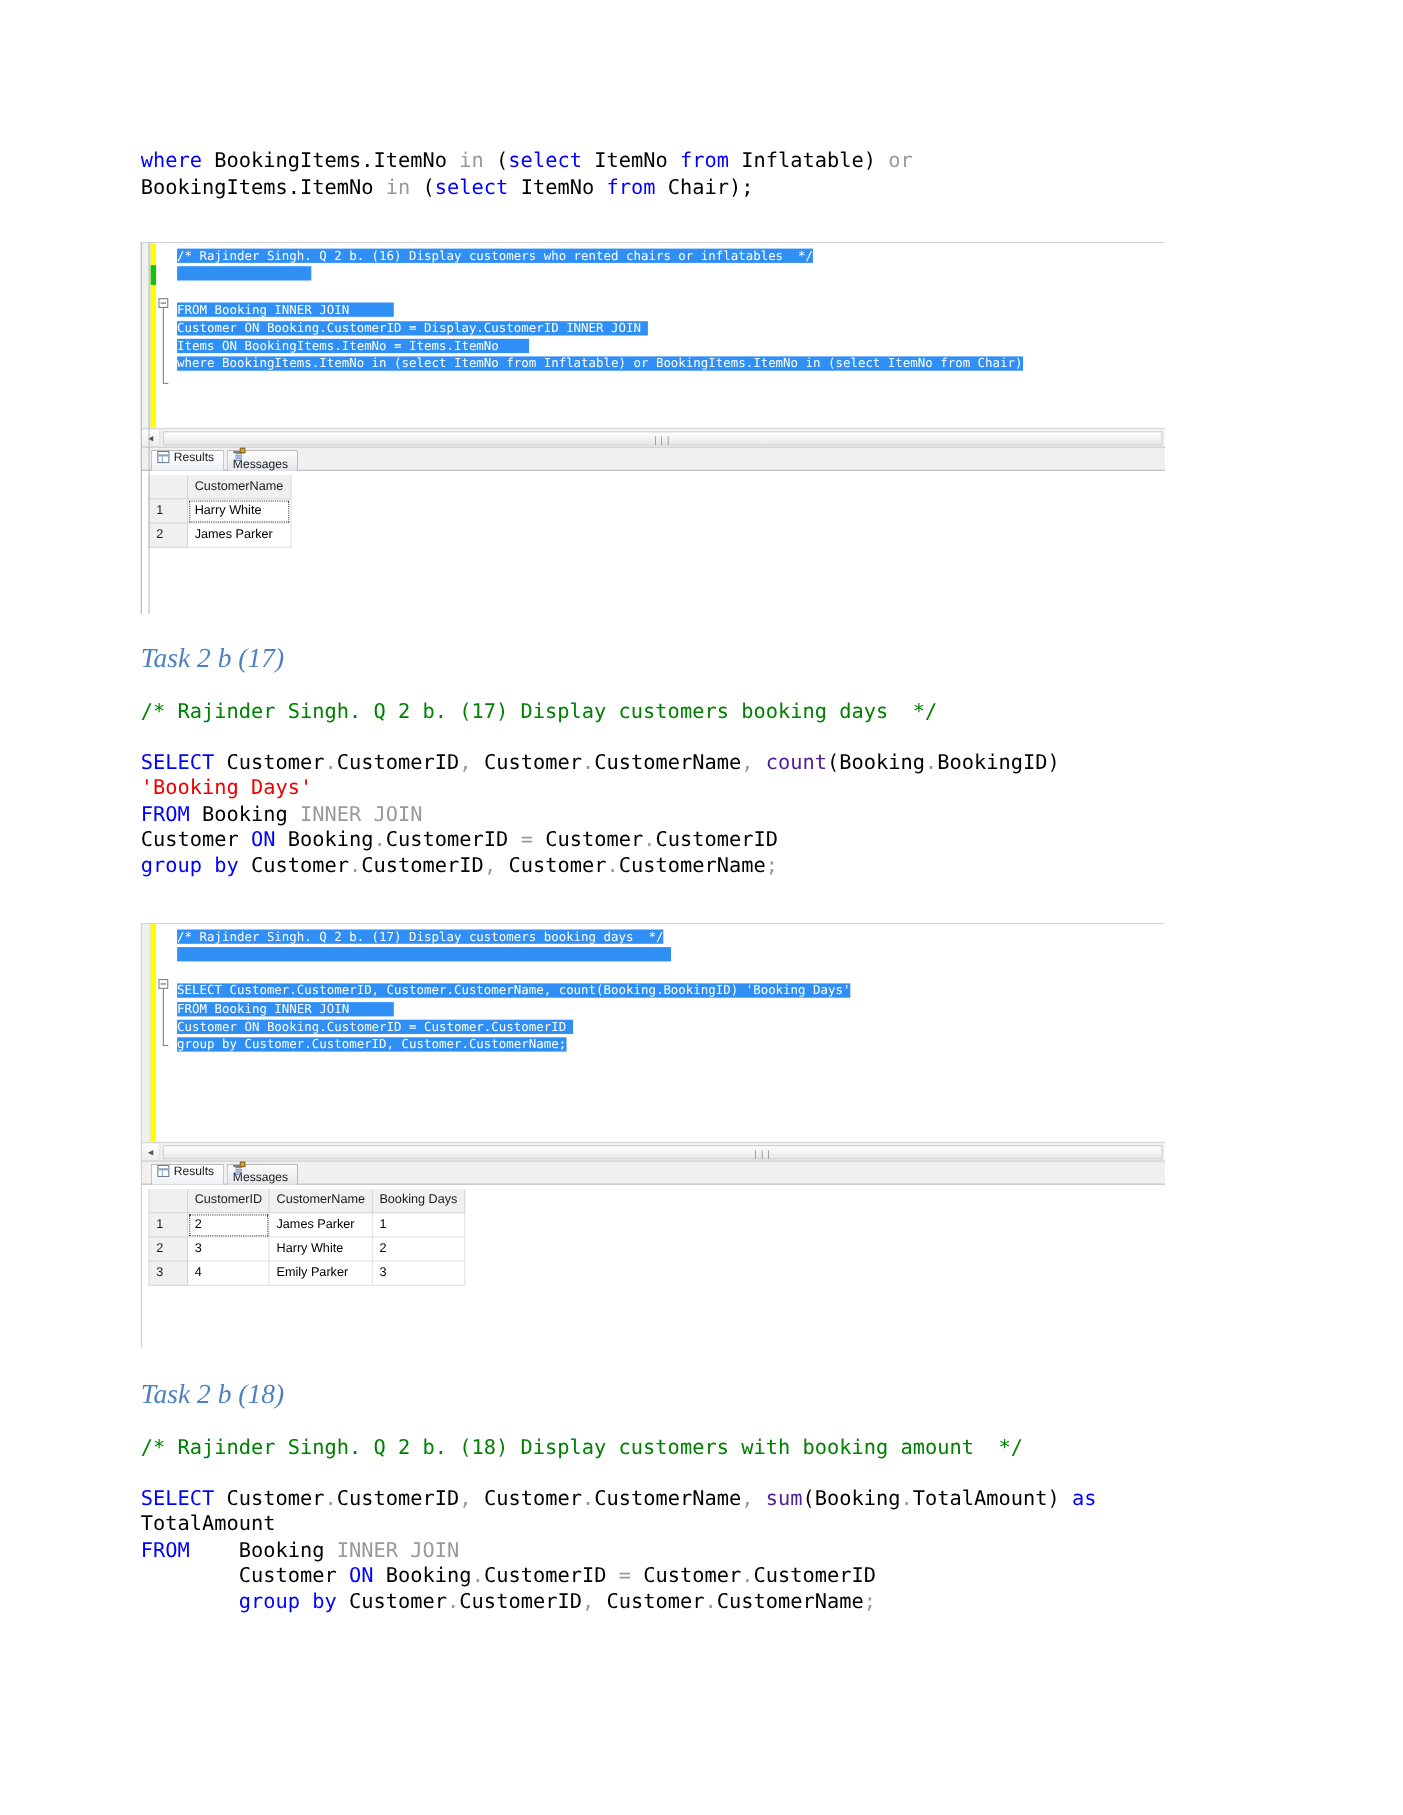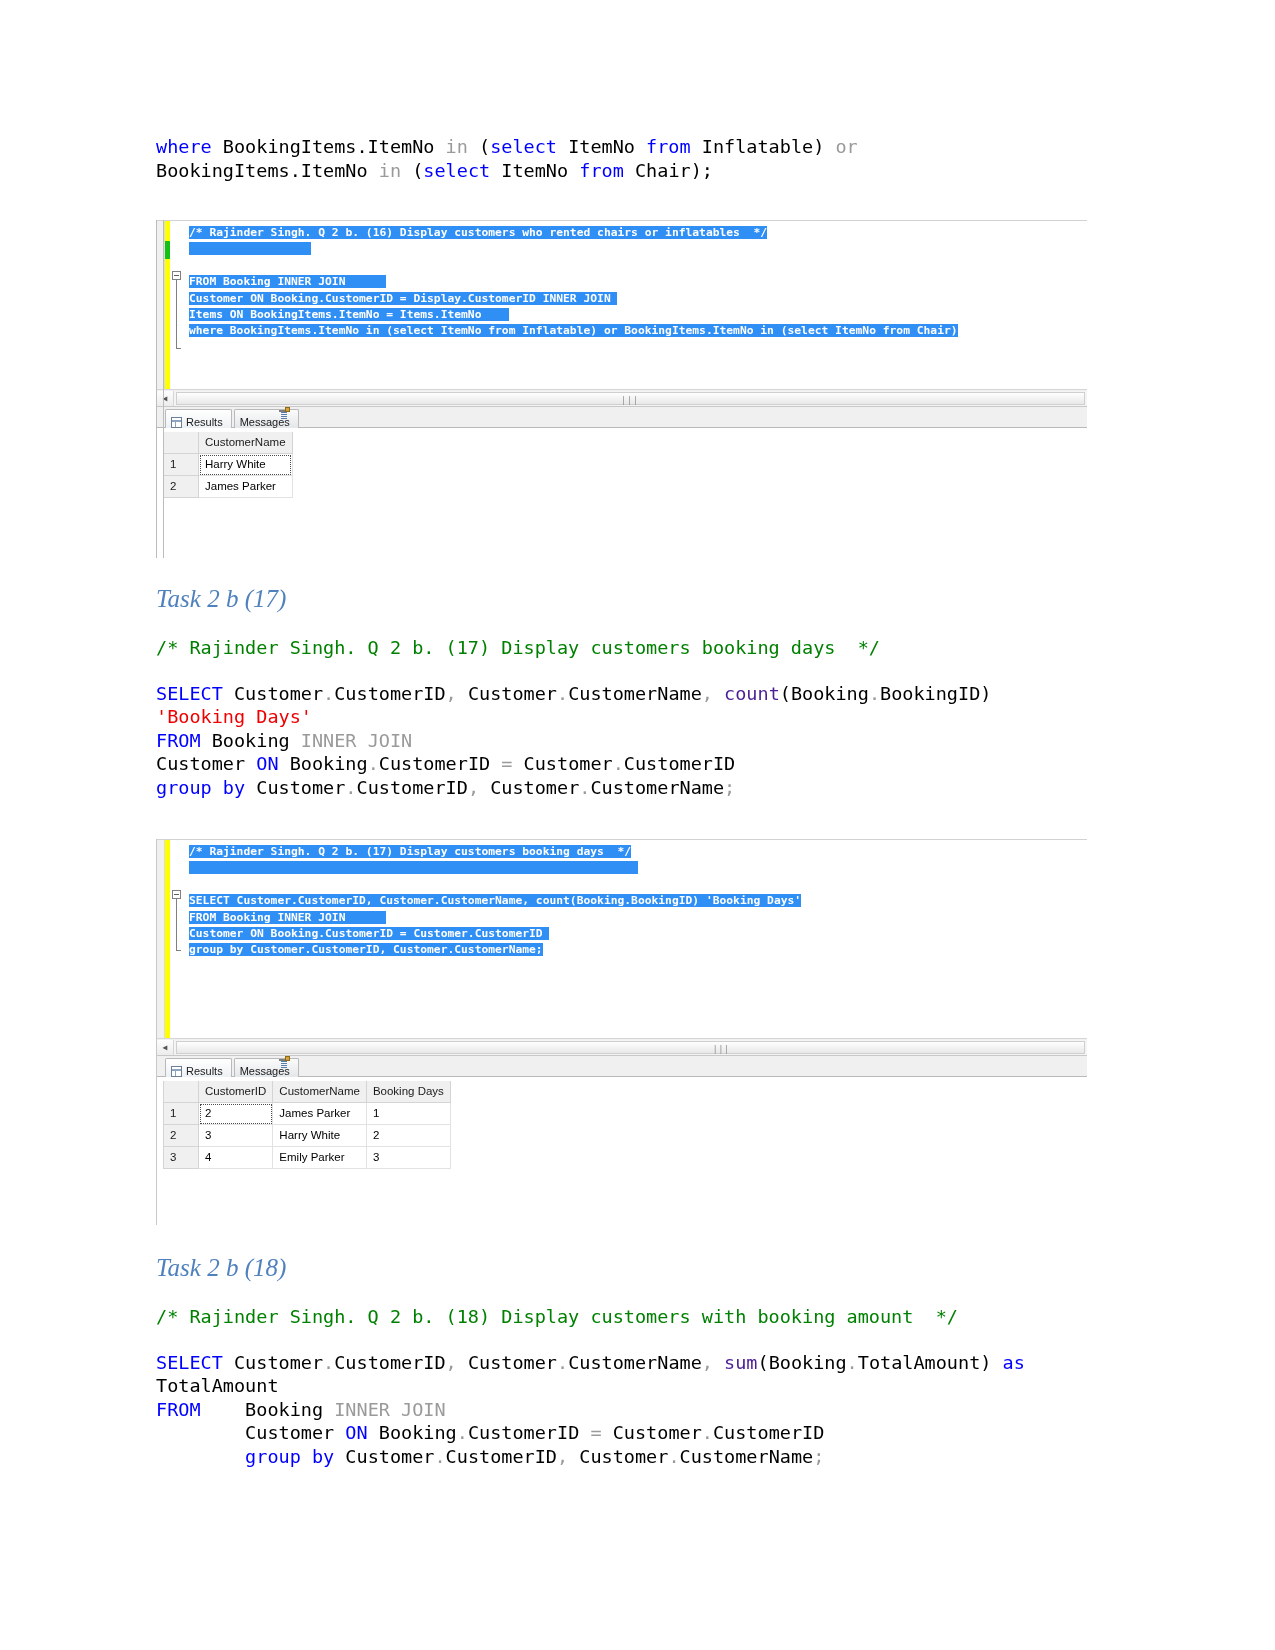--- a/index.html
+++ b/index.html
@@ -15,21 +15,21 @@
     overflow: hidden;
   }
   .page {
     position: relative;
     width: 1275px;
     height: 1650px;
     padding: 0;
   }
   .content {
     position: absolute;
-    left: 156px;
+    left: 128px;
     top: 135px;
     width: 935px;
   }
 
   
   .codeblock {
     font-family: "DejaVu Sans Mono", "Liberation Mono", monospace;
     font-size: 18.5px;
     line-height: 23.5px;
     color: #000000;
@@ -62,21 +62,20 @@
     position: relative;
     background: #ffffff;
     border-left: 1px solid #c8c8c8;
     font-family: "DejaVu Sans Mono", "Liberation Mono", monospace;
   }
   .ssms-editor {
     position: relative;
     display: flex;
     background: #ffffff;
     border-top: 1px solid #d2d2d2;
-    font-weight: bold;
   }
   .gutter-outer {
     width: 7px;
     background: #f0f0f0;
     border-right: 1px solid #dcdcdc;
     flex: 0 0 auto;
   }
   .gutter-changebar {
     width: 5px;
     background: #ffff00;
@@ -196,21 +195,21 @@
   }
   .ssms-tabs::after {
     content: "";
     position: absolute;
     left: 0; right: 0; bottom: 0;
     height: 1px;
     background: #b9b9b9;
   }
   .rtab {
     display: flex;
-    align-items: flex-end;
+    align-items: flex-start;
     gap: 4px;
     height: 18px;
     padding: 0 8px 0 5px;
     font-family: "Liberation Sans", sans-serif;
     font-size: 11px;
     color: #1a1a1a;
     border: 1px solid #b9b9b9;
     border-bottom: none;
     border-radius: 2px 2px 0 0;
     background: linear-gradient(#ffffff, #eef1f4);

